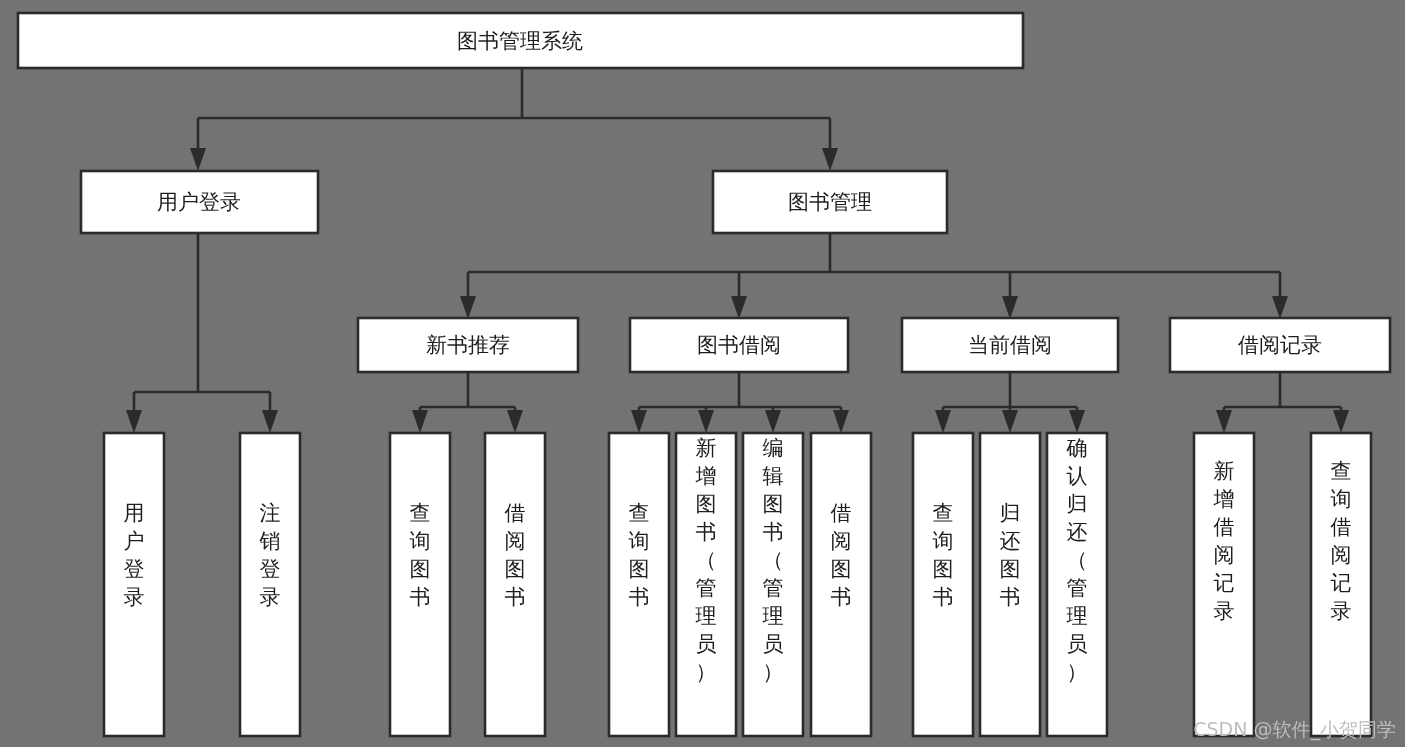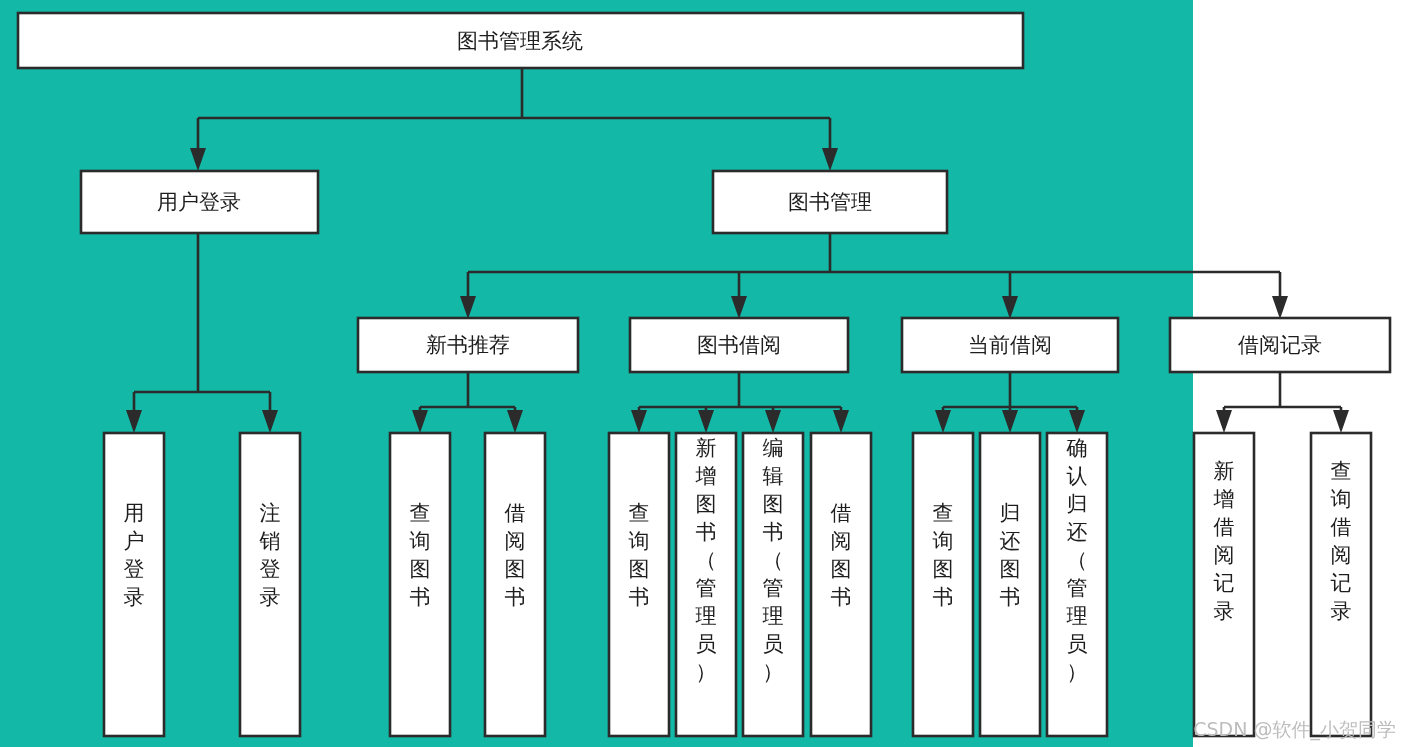--- a/index.html
+++ b/index.html
@@ -9,23 +9,23 @@
     background: #ffffff;
   }
   body {
     width: 1405px;
     height: 747px;
     font-family: "DejaVu Sans", "Liberation Sans", sans-serif;
     overflow: hidden;
   }
   #diagram-root {
     position: relative;
-    width: 1193px;
+    width: 1405px;
     height: 747px;
-    background: #14b8a6;
+    background: #737373;
   }
   svg.diagram-canvas {
     position: absolute;
     left: 0;
     top: 0;
     width: 1405px;
     height: 747px;
     display: block;
   }
   .node-box {

